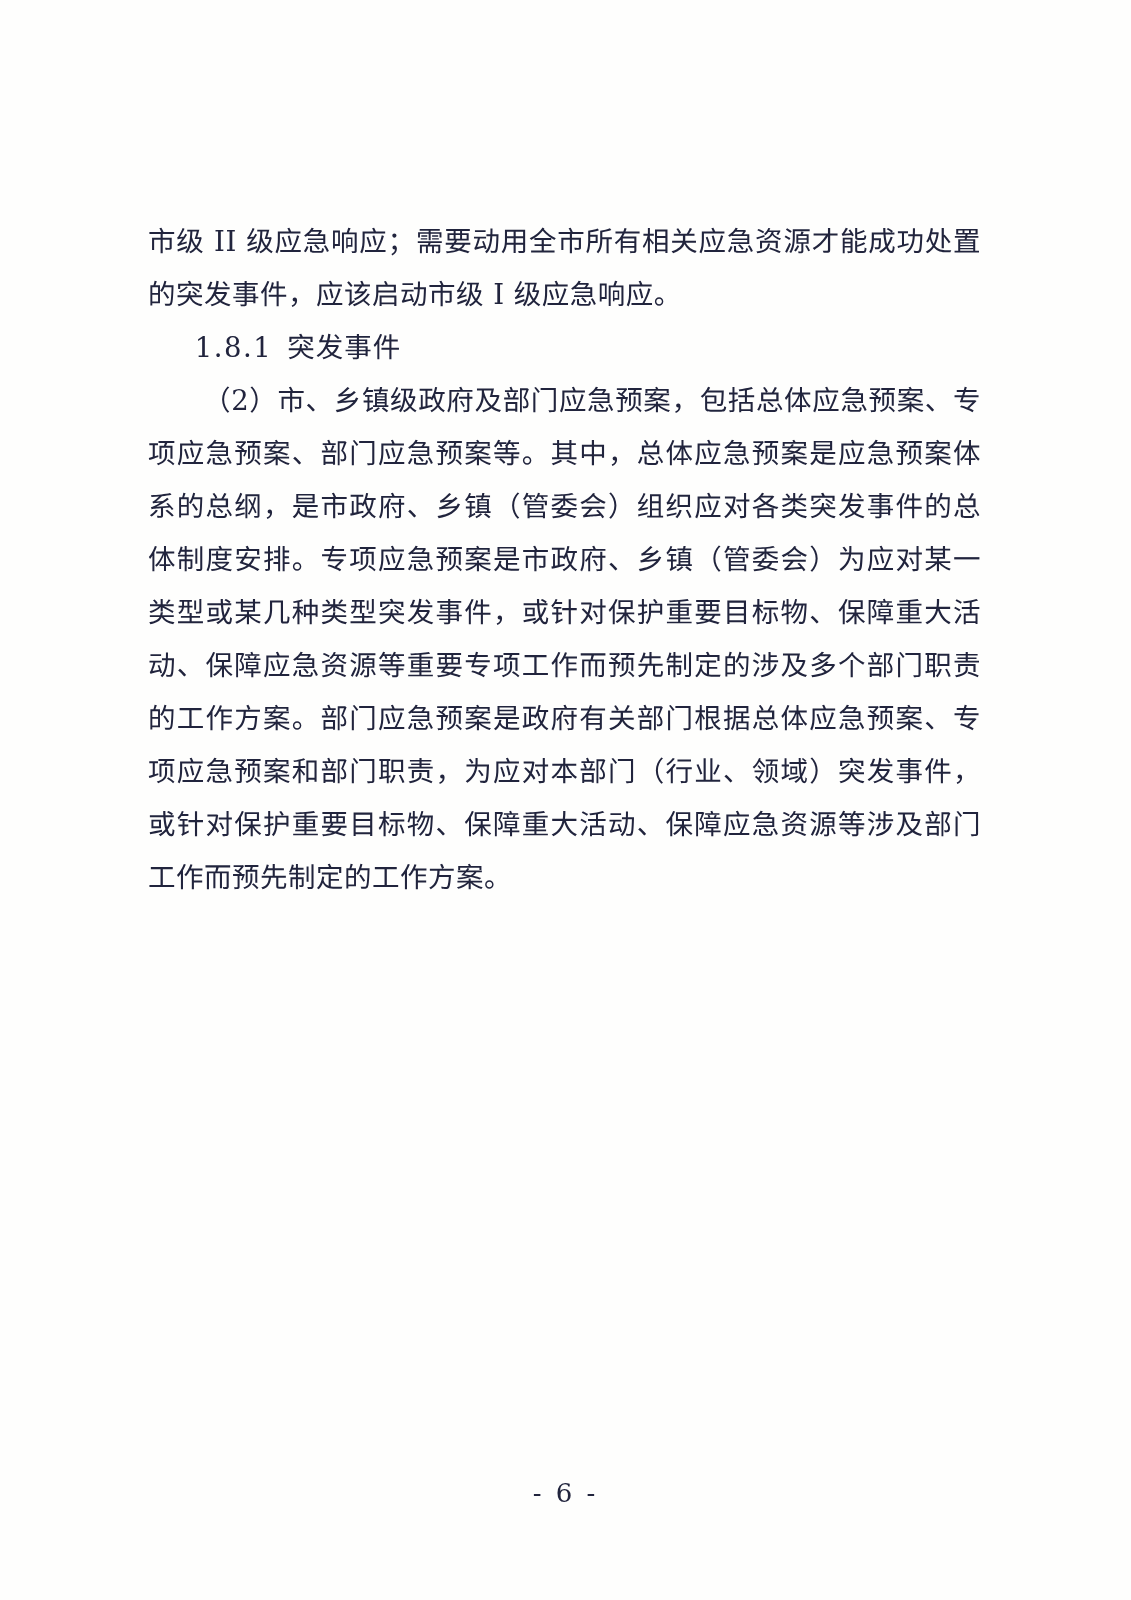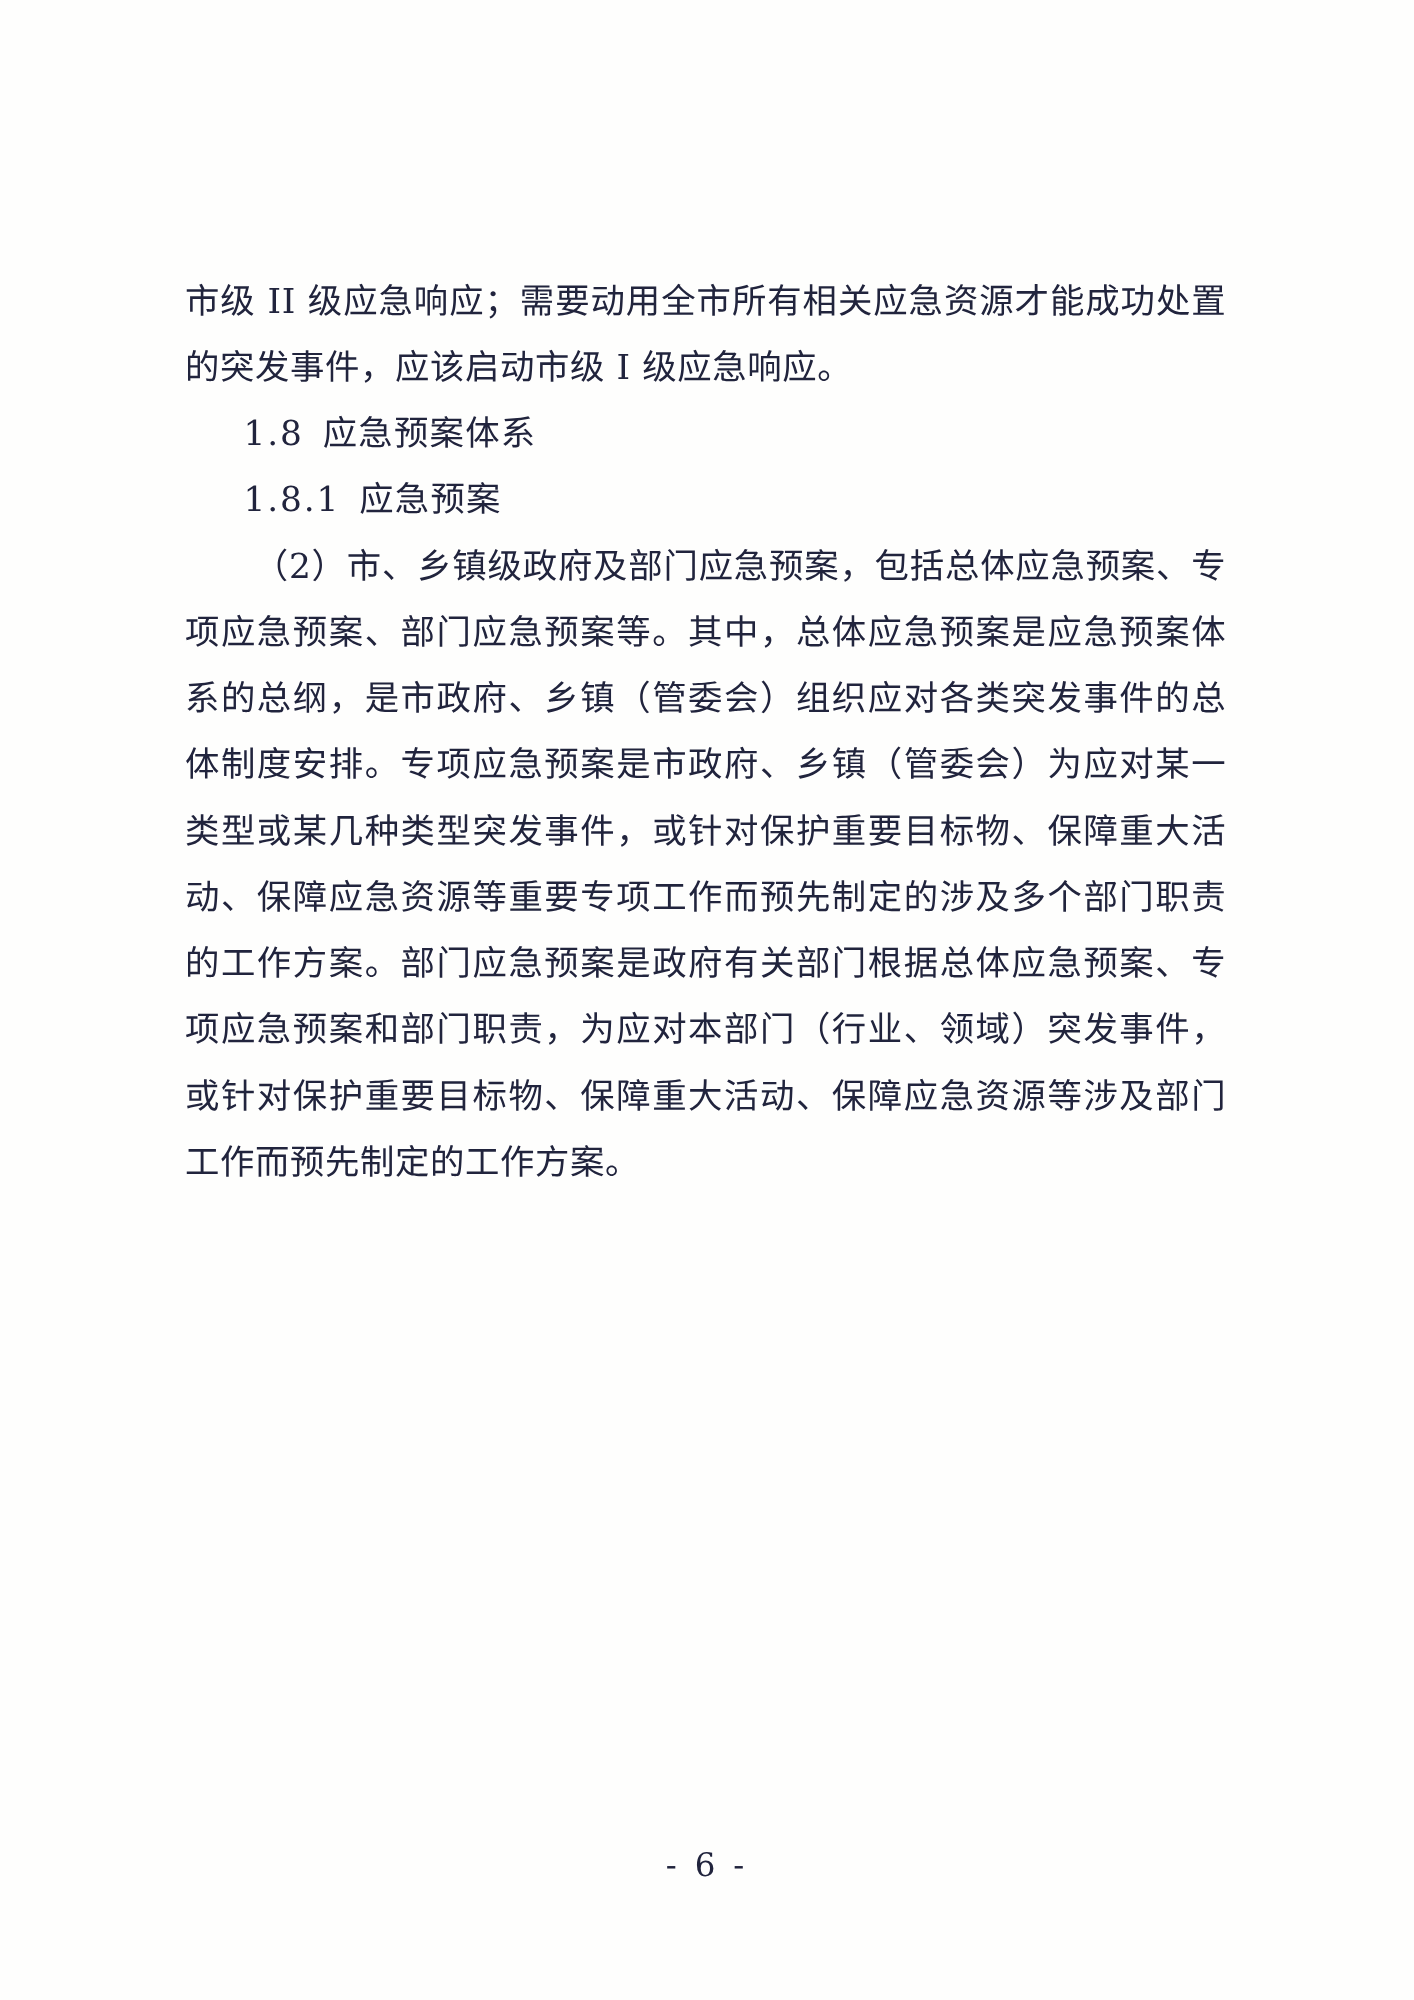--- a/index.html
+++ b/index.html
@@ -67,24 +67,23 @@
 </style>
 </head>
 <body>
 
 <div class="page">
   <div class="doc-body">
 
     <p class="para">市级 II 级应急响应；需要动用全市所有相关应急资源才能成功处置的突发事件，应该启动市级 I 级应急响应。</p>
 
 
-    <h2 class="heading"><span class="num">1.8</span><span class="sp"></span><span>应急预案体系</span></h2>
 
 
-    <h2 class="heading"><span class="num">1.8.1</span><span class="sp"></span><span>应急预案</span></h2>
+    <h2 class="heading"><span class="num">1.8.1</span><span class="sp"></span><span>突发事件</span></h2>
 
     <p class="para indent">（2）市、乡镇级政府及部门应急预案，包括总体应急预案、专项应急预案、部门应急预案等。其中，总体应急预案是应急预案体系的总纲，是市政府、乡镇（管委会）组织应对各类突发事件的总体制度安排。专项应急预案是市政府、乡镇（管委会）为应对某一类型或某几种类型突发事件，或针对保护重要目标物、保障重大活动、保障应急资源等重要专项工作而预先制定的涉及多个部门职责的工作方案。部门应急预案是政府有关部门根据总体应急预案、专项应急预案和部门职责，为应对本部门（行业、领域）突发事件，或针对保护重要目标物、保障重大活动、保障应急资源等涉及部门工作而预先制定的工作方案。</p>
 
 
   </div>
 
   <div class="footer">- 6 -</div>
 </div>
 
 </body></html>

